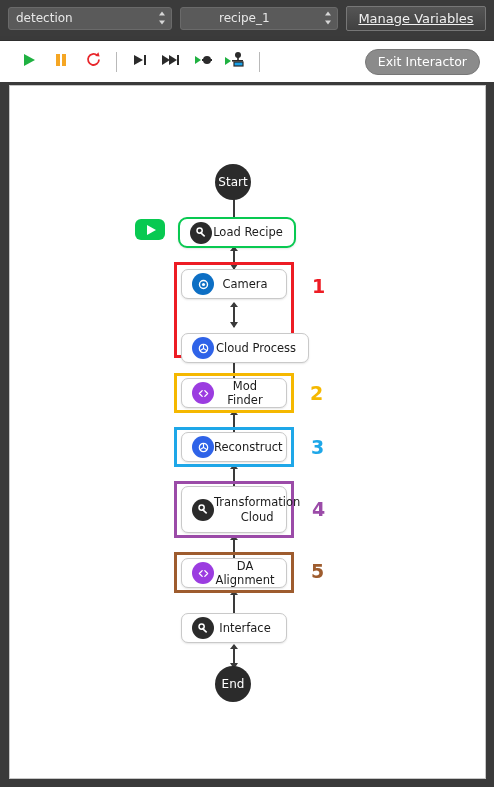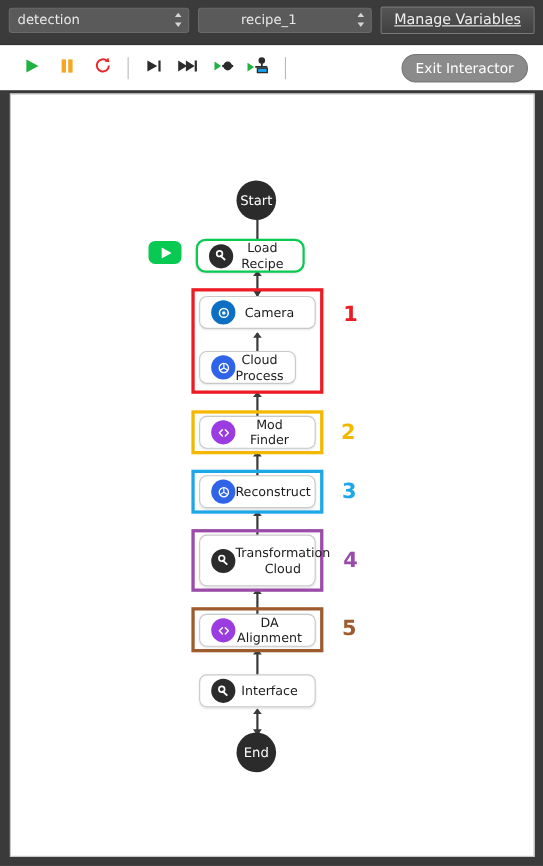--- a/index.html
+++ b/index.html
@@ -420,41 +420,41 @@
       <div class="gnum" style="left:301px; top:474px; color:#9e5c2e;">5</div>
 
       <div class="term" style="left:205px; top:78px;">
         <span>Start</span>
       </div>
 
       <div class="runbtn" style="left:125px; top:133px;">
         <span class="tri"></span>
       </div>
 
-      <div class="node greenring" style="left:168px; top:131px; width:99px; height:31px;">
+      <div class="node greenring" style="left:168px; top:131px; width:118px; height:31px;">
         <span class="nicon" style="background:#2b2b2b;">
           <svg width="13" height="13" viewBox="0 0 13 13">
             <circle cx="4.6" cy="4.6" r="2.6" fill="none" stroke="#ffffff" stroke-width="1.5"></circle>
             <rect x="5.6" y="5.6" width="6.2" height="1.6" fill="#ffffff" transform="rotate(42 5.6 5.6)"></rect>
           </svg>
         </span>
         <span class="nlabel">Load Recipe</span>
       </div>
 
       <div class="node" style="left:171px; top:183px; width:106px; height:30px;">
         <span class="nicon" style="background:#0d6fc4;">
           <svg width="13" height="13" viewBox="0 0 13 13">
             <circle cx="6.5" cy="6.5" r="4" fill="none" stroke="#ffffff" stroke-width="1.4"></circle>
             <circle cx="6.5" cy="6.5" r="1.6" fill="#ffffff"></circle>
           </svg>
         </span>
         <span class="nlabel">Camera</span>
       </div>
 
-      <div class="node" style="left:171px; top:233px; width:88px; height:30px;">
+      <div class="node" style="left:171px; top:247px; width:128px; height:30px;">
         <span class="nicon" style="background:#2f63e8;">
           <svg width="13" height="13" viewBox="0 0 13 13">
             <circle cx="6.5" cy="6.5" r="4.2" fill="none" stroke="#ffffff" stroke-width="1.2"></circle>
             <path d="M6.5 2.3 L6.5 6.5 L10.2 8.7 M6.5 6.5 L2.8 8.7" stroke="#ffffff" stroke-width="1.1" fill="none"></path>
           </svg>
         </span>
         <span class="nlabel">Cloud Process</span>
       </div>
 
       <div class="node" style="left:171px; top:292px; width:106px; height:30px;">

